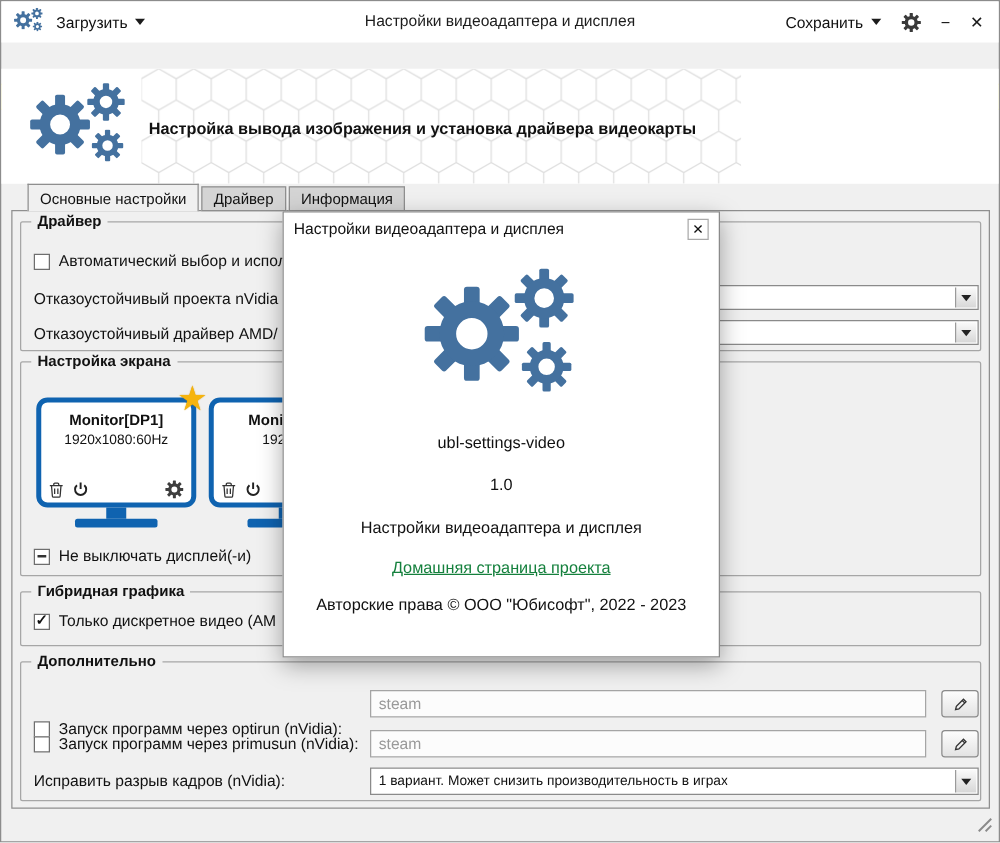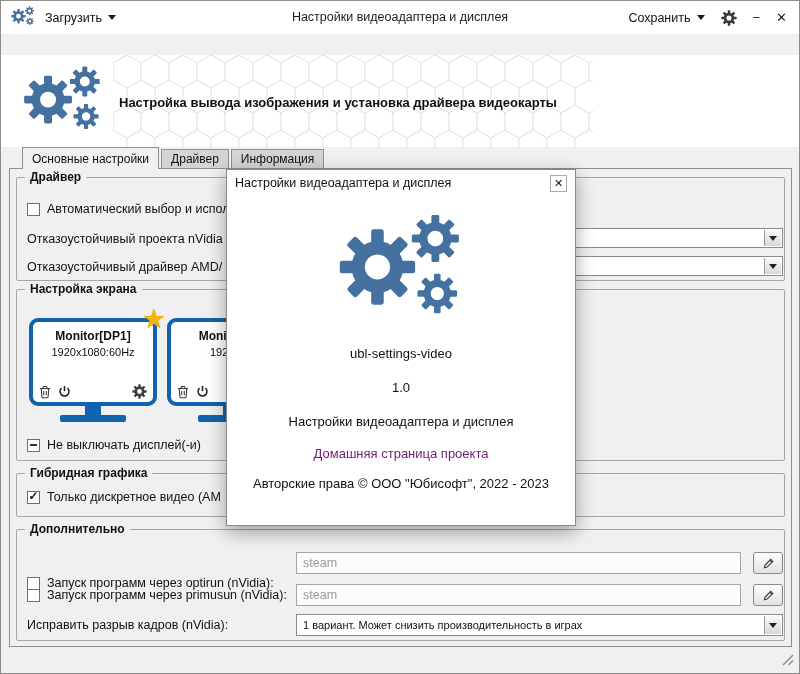--- a/index.html
+++ b/index.html
@@ -79,21 +79,21 @@
 
   
   .dialog { position:absolute; left:225px; top:168px; width:350px; height:357px; background:#fff;
             border:1px solid #8a8a8a; box-shadow:0 6px 18px rgba(0,0,0,.35); z-index:10; }
   .dlg-titlebar { position:absolute; top:0; left:0; right:0; height:26px; display:flex;
                   align-items:center; padding:0 8px; font-size:12.5px; }
   .dlg-close { margin-left:auto; width:17px; height:17px; border:1px solid #aaa; display:flex;
                align-items:center; justify-content:center; font-size:11px; background:#fff; }
   .dlg-logo { position:absolute; left:50%; top:44px; transform:translateX(-50%); }
   .dlg-text { position:absolute; left:0; right:0; text-align:center; font-size:13px; }
-  .dlg-link { color:#701a75; cursor:pointer; }
+  .dlg-link { color:#15803d; text-decoration:underline; cursor:pointer; }
 
   
   .grip { position:absolute; right:5px; bottom:4px; cursor:nwse-resize; }
 </style>
 </head>
 <body>
 
 <svg width="0" height="0" style="position:absolute" aria-hidden="true">
   <defs>
     <symbol id="gear8" viewBox="-50 -50 100 100">

